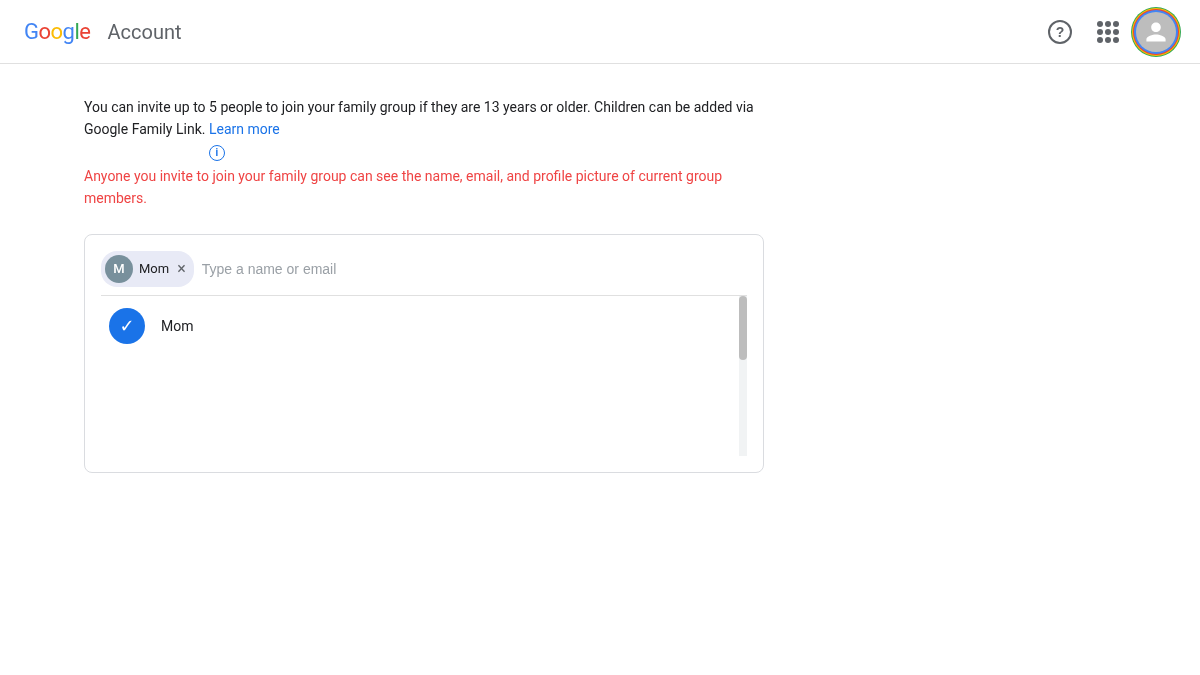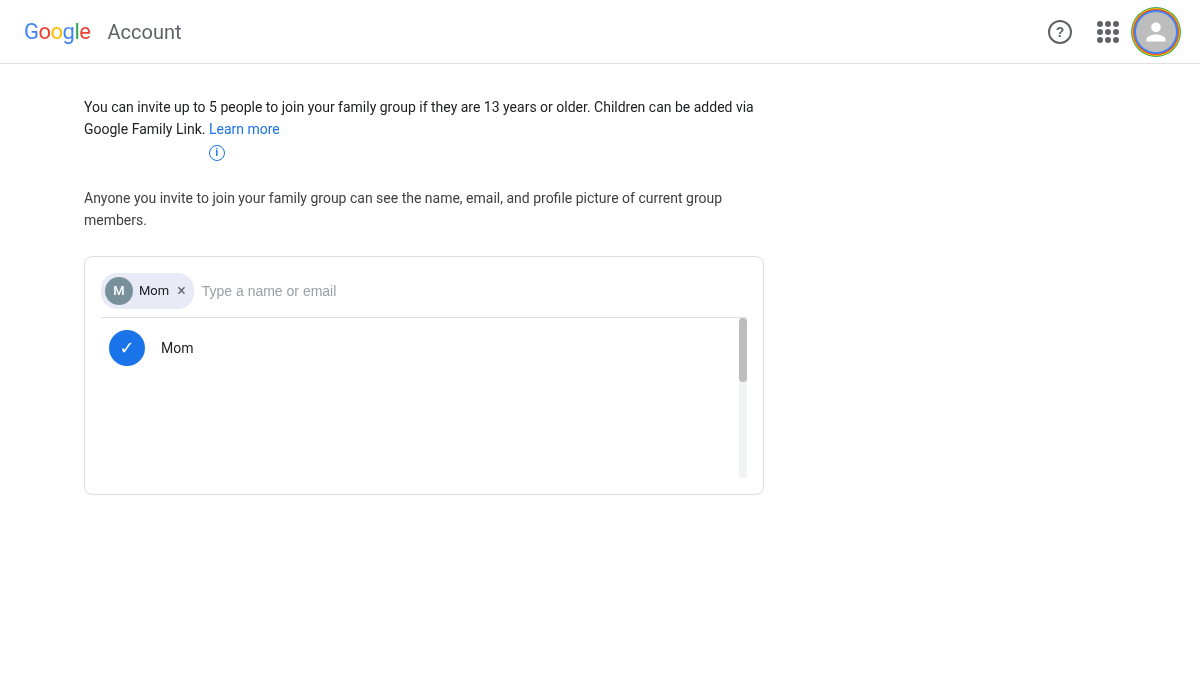--- a/index.html
+++ b/index.html
@@ -145,21 +145,21 @@
       font-size: 24px;
       font-weight: 400;
       color: #202124;
     }
 
     .description {
       font-size: 14px;
       line-height: 1.6;
       color: #202124;
       max-width: 680px;
-      margin-bottom: 26px;
+      margin-bottom: 4px;
     }
 
     .learn-more {
       color: #1a73e8;
       text-decoration: none;
       display: inline-flex;
       align-items: flex-start;
       gap: 4px;
       flex-direction: column;
     }
@@ -174,21 +174,21 @@
       justify-content: center;
       font-size: 10px;
       font-weight: 700;
       color: #1a73e8;
       vertical-align: middle;
     }
 
     .description2 {
       font-size: 14px;
       line-height: 1.6;
-      color: #404040;
+      color: #ef4444;
       max-width: 650px;
       margin-bottom: 24px;
     }
 
     
     .input-container {
       width: 680px;
       border: 1px solid #dadce0;
       border-radius: 8px;
       padding: 16px;

